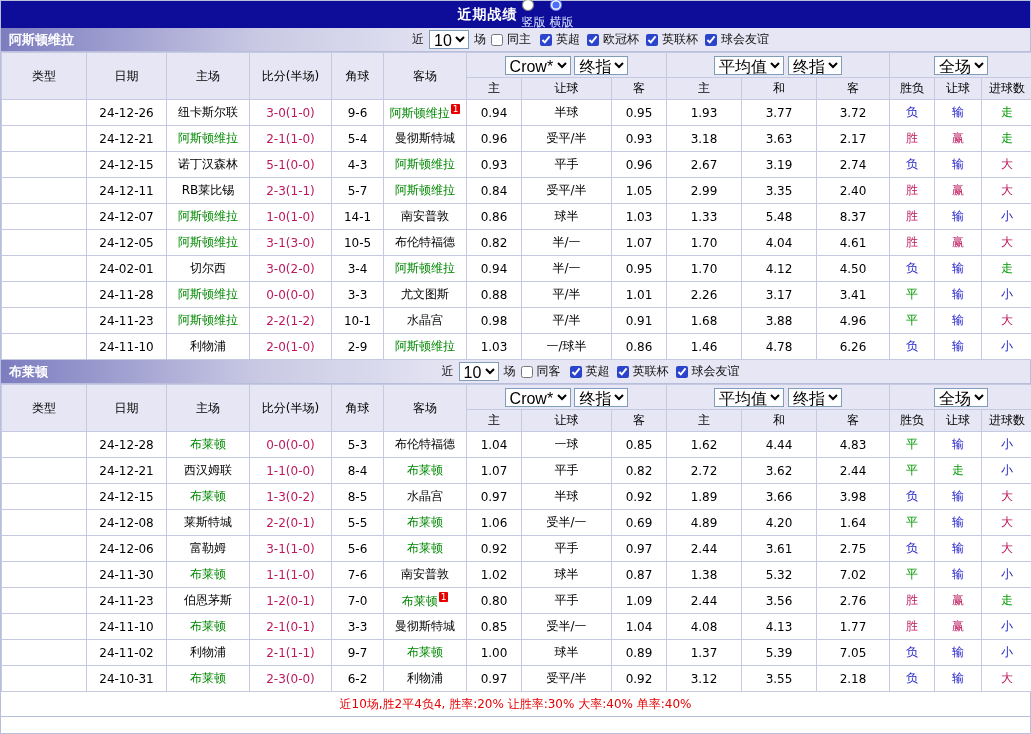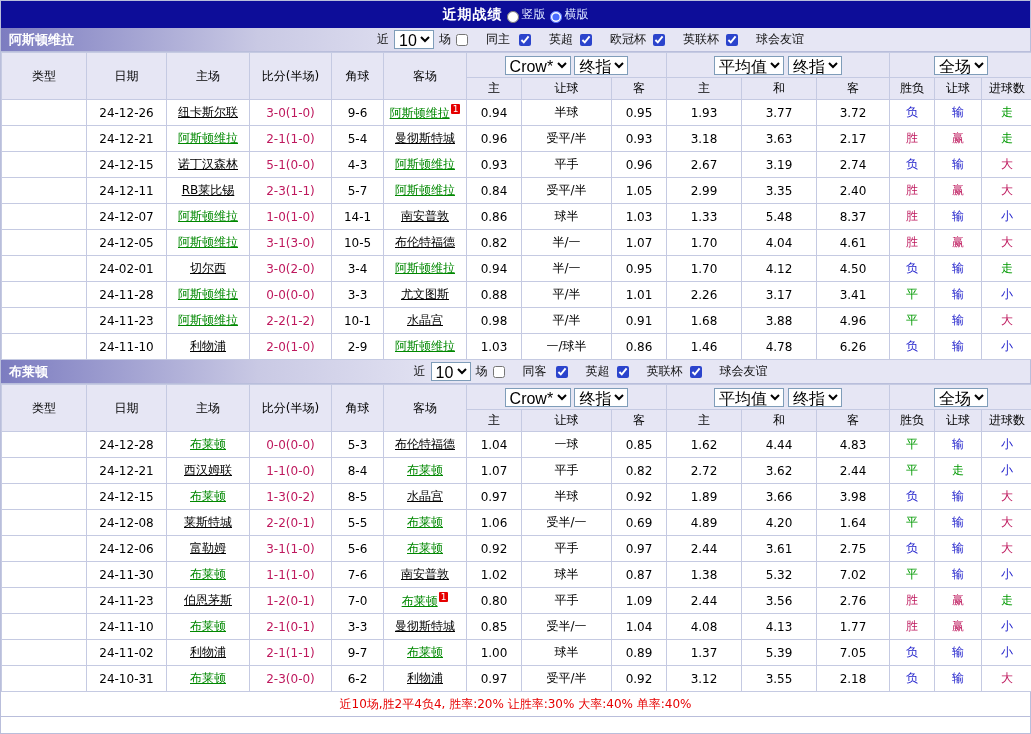--- a/index.html
+++ b/index.html
@@ -9,51 +9,51 @@
     font-size: 12px; color:#000; width:1031px; overflow:hidden;
   }
   .page { width:1031px; min-height:734px; border:1px solid #b9bedb; }
 
   
   .topbar {
     height:27px; background:#0d0d99; display:flex; align-items:center;
     justify-content:center; gap:4px; color:#fff;
   }
   .topbar-title { font-weight:bold; font-size:14px; letter-spacing:1px; }
-  .radio-label { display:flex; align-items:flex-end; gap:3px; color:#dbe4ff; font-size:12px; cursor:pointer; }
+  .radio-label { display:flex; align-items:flex-start; gap:3px; color:#dbe4ff; font-size:12px; cursor:pointer;flex-direction:column; }
   input[type=radio] { accent-color:#4a6cff; width:12px; height:12px; margin:0; }
   input[type=checkbox] { accent-color:#2b44cc; width:12px; height:12px; margin:0; }
 
   
   .filterbar {
     height:24px; display:flex; align-items:center;
     background:linear-gradient(to right, #7c7cc0 0%, #c9c9e4 25%, #e6e6f4 45%, #e6e6f4 100%);
     border-bottom:1px solid #b9bedb;
   }
   .team-label { color:#fff; font-weight:bold; font-size:13px; padding:0 8px; min-width:150px; }
   .filters { flex:1; display:flex; align-items:center; justify-content:center; gap:5px; color:#111; }
   .filters select, .thead-selects select { font-size:16px; height:19px; border:1px solid #7f9db9; background:#fff; }
-  .chk { display:flex; align-items:center; gap:18px; cursor:pointer; white-space:nowrap; }
+  .chk { display:flex; align-items:center; gap:4px; cursor:pointer; white-space:nowrap; }
   .comp-checks { display:flex; align-items:center; gap:7px; margin-left:4px; }
 
   
   table.stats-table { border-collapse:collapse; table-layout:fixed; width:1031px; }
   .stats-table th, .stats-table td {
     border:1px solid #c5cae2; text-align:center; overflow:hidden; white-space:nowrap;
   }
   .stats-table thead th { background:#e6e6f4; font-weight:normal; height:22px; font-size:12px; }
   .stats-table thead tr.selrow th { height:25px; }
   .stats-table tbody td { height:26px; background:#fff; font-size:12px; }
 
   .comp { color:#fff; }
   .comp-red    { background:#e03c3c; }
   .comp-orange { background:#ff6600; }
   .comp-gray   { background:#8993a4; }
 
-  .team { cursor:pointer;text-decoration:underline; }
+  .team { cursor:pointer; }
   .t-focus { color:#008800; }
   .redcard {
     background:#e60000; color:#fff; font-size:9px; line-height:11px;
     padding:0 2px; margin-left:1px; vertical-align:super; border-radius:1px;
   }
   .c-red   { color:#be185d; }
   .c-green { color:#009900; }
   .c-blue  { color:#2222cc; }
 
   .summary {

